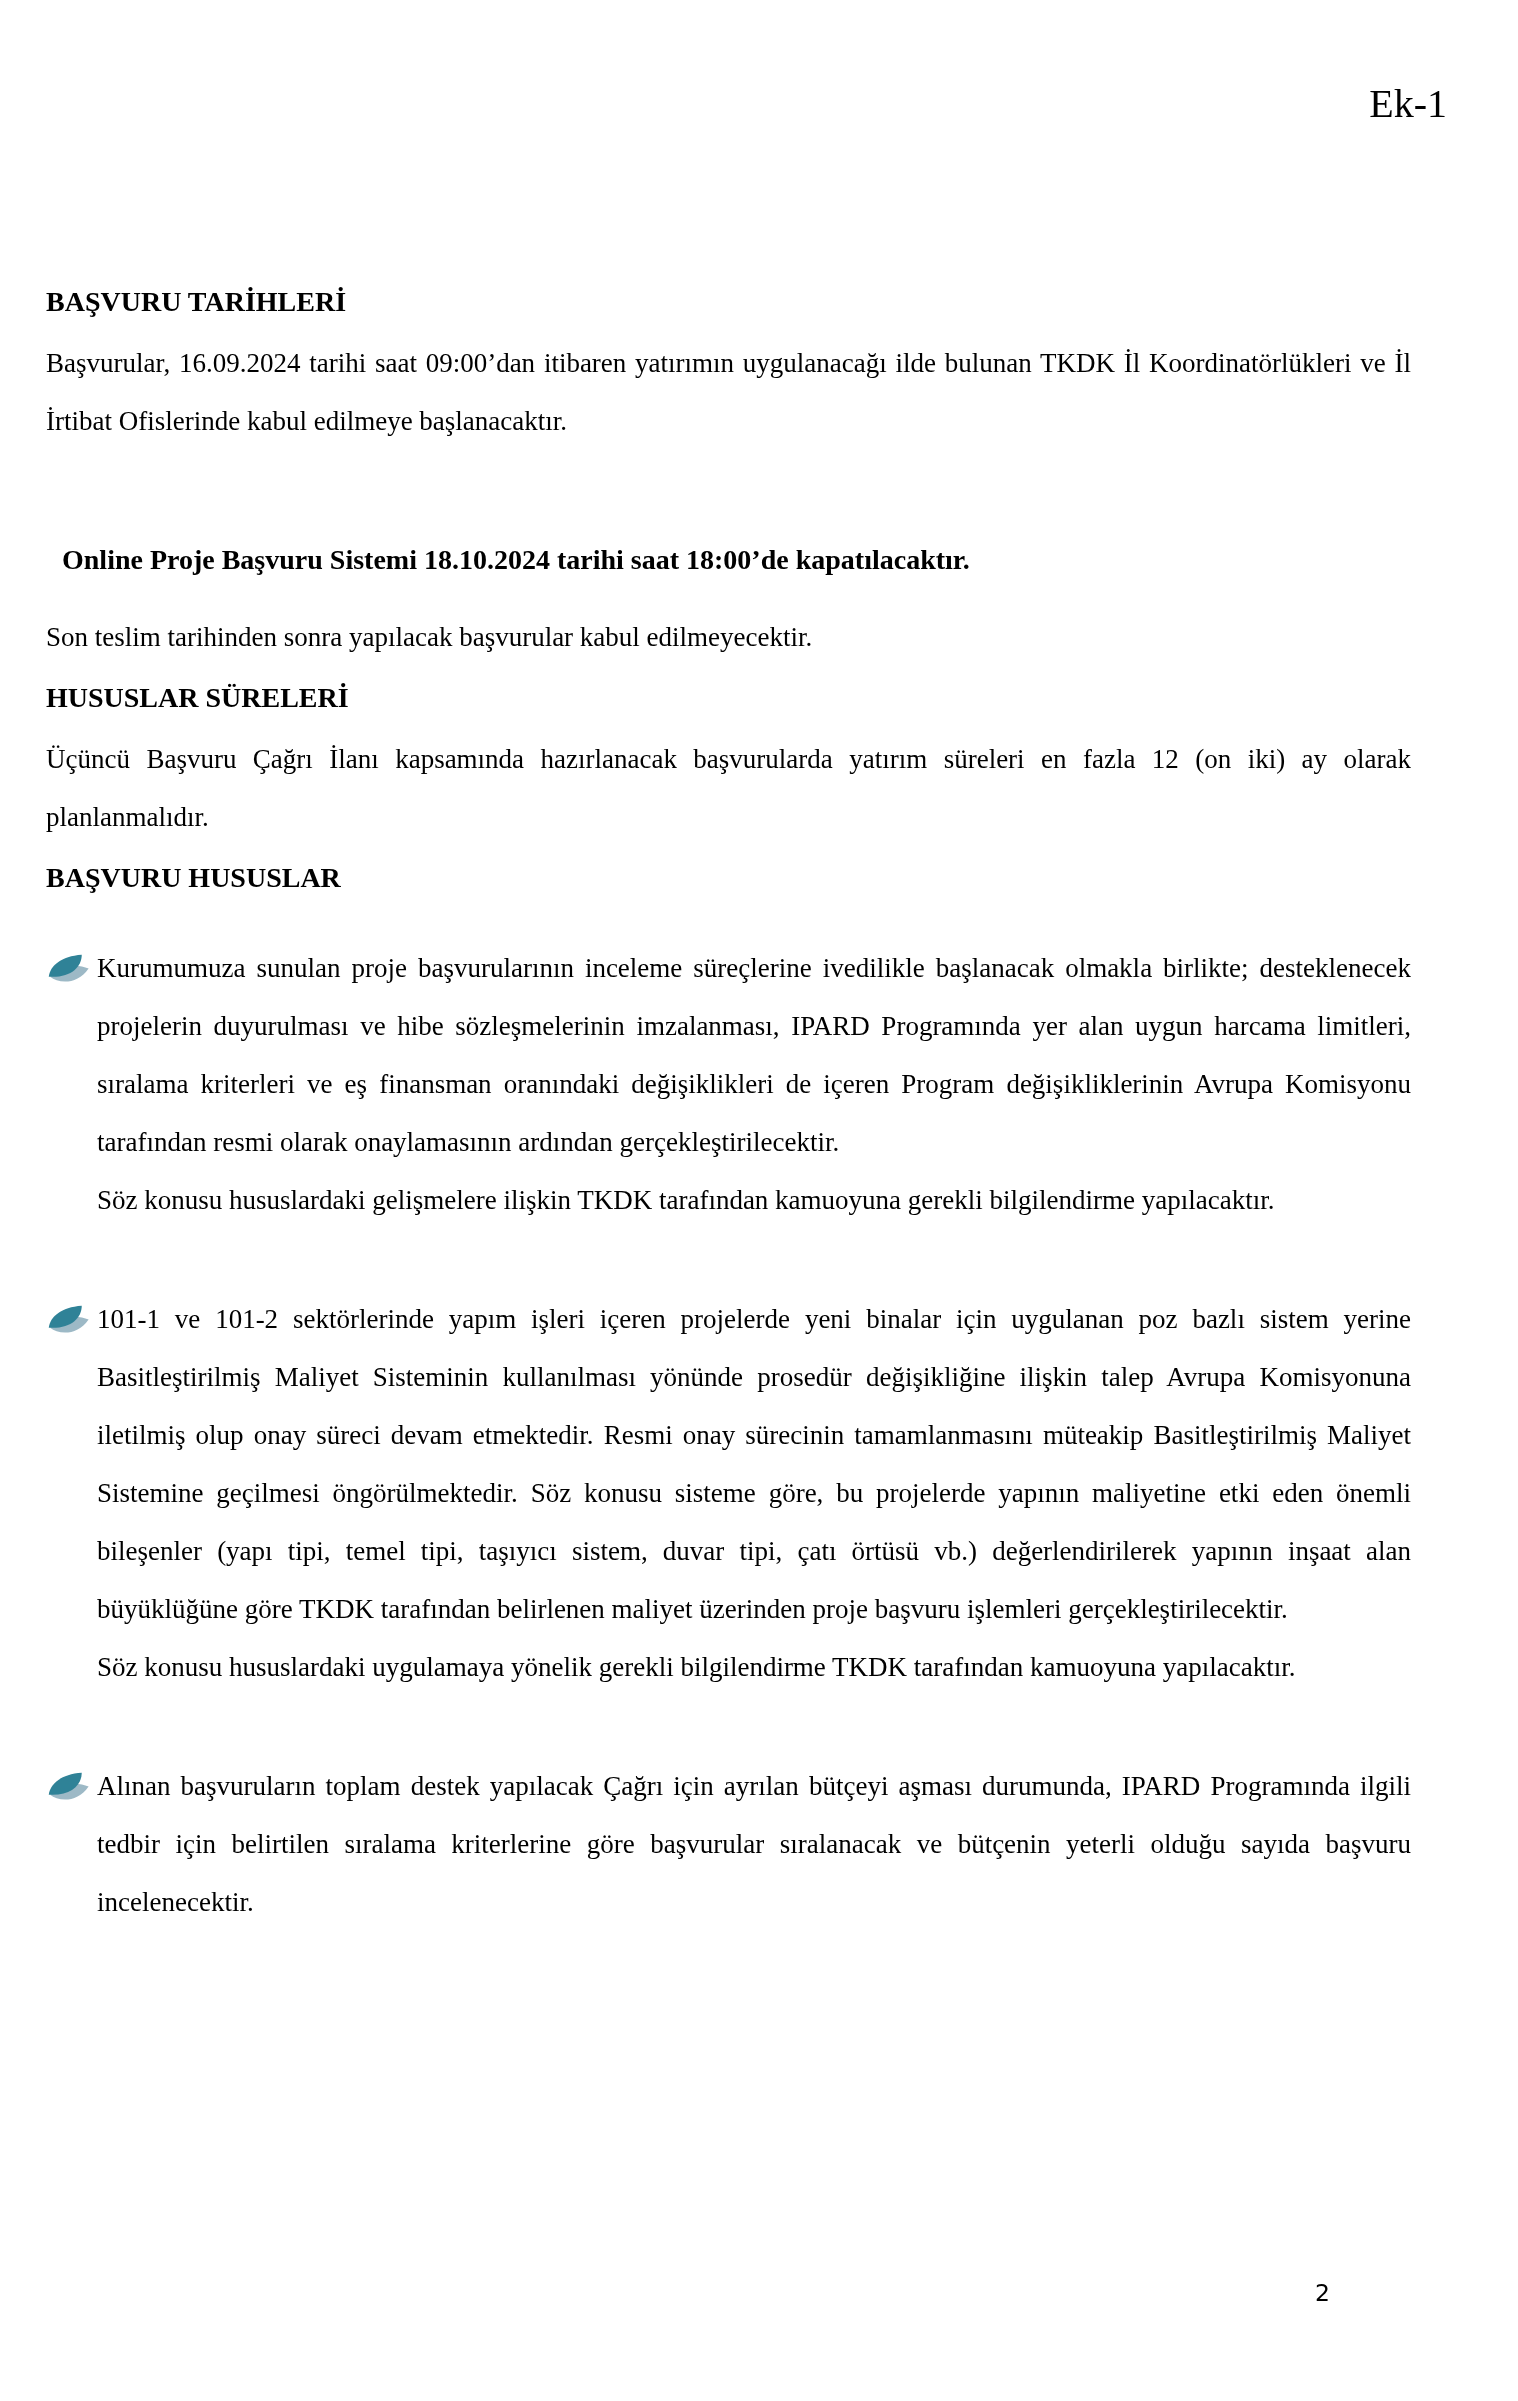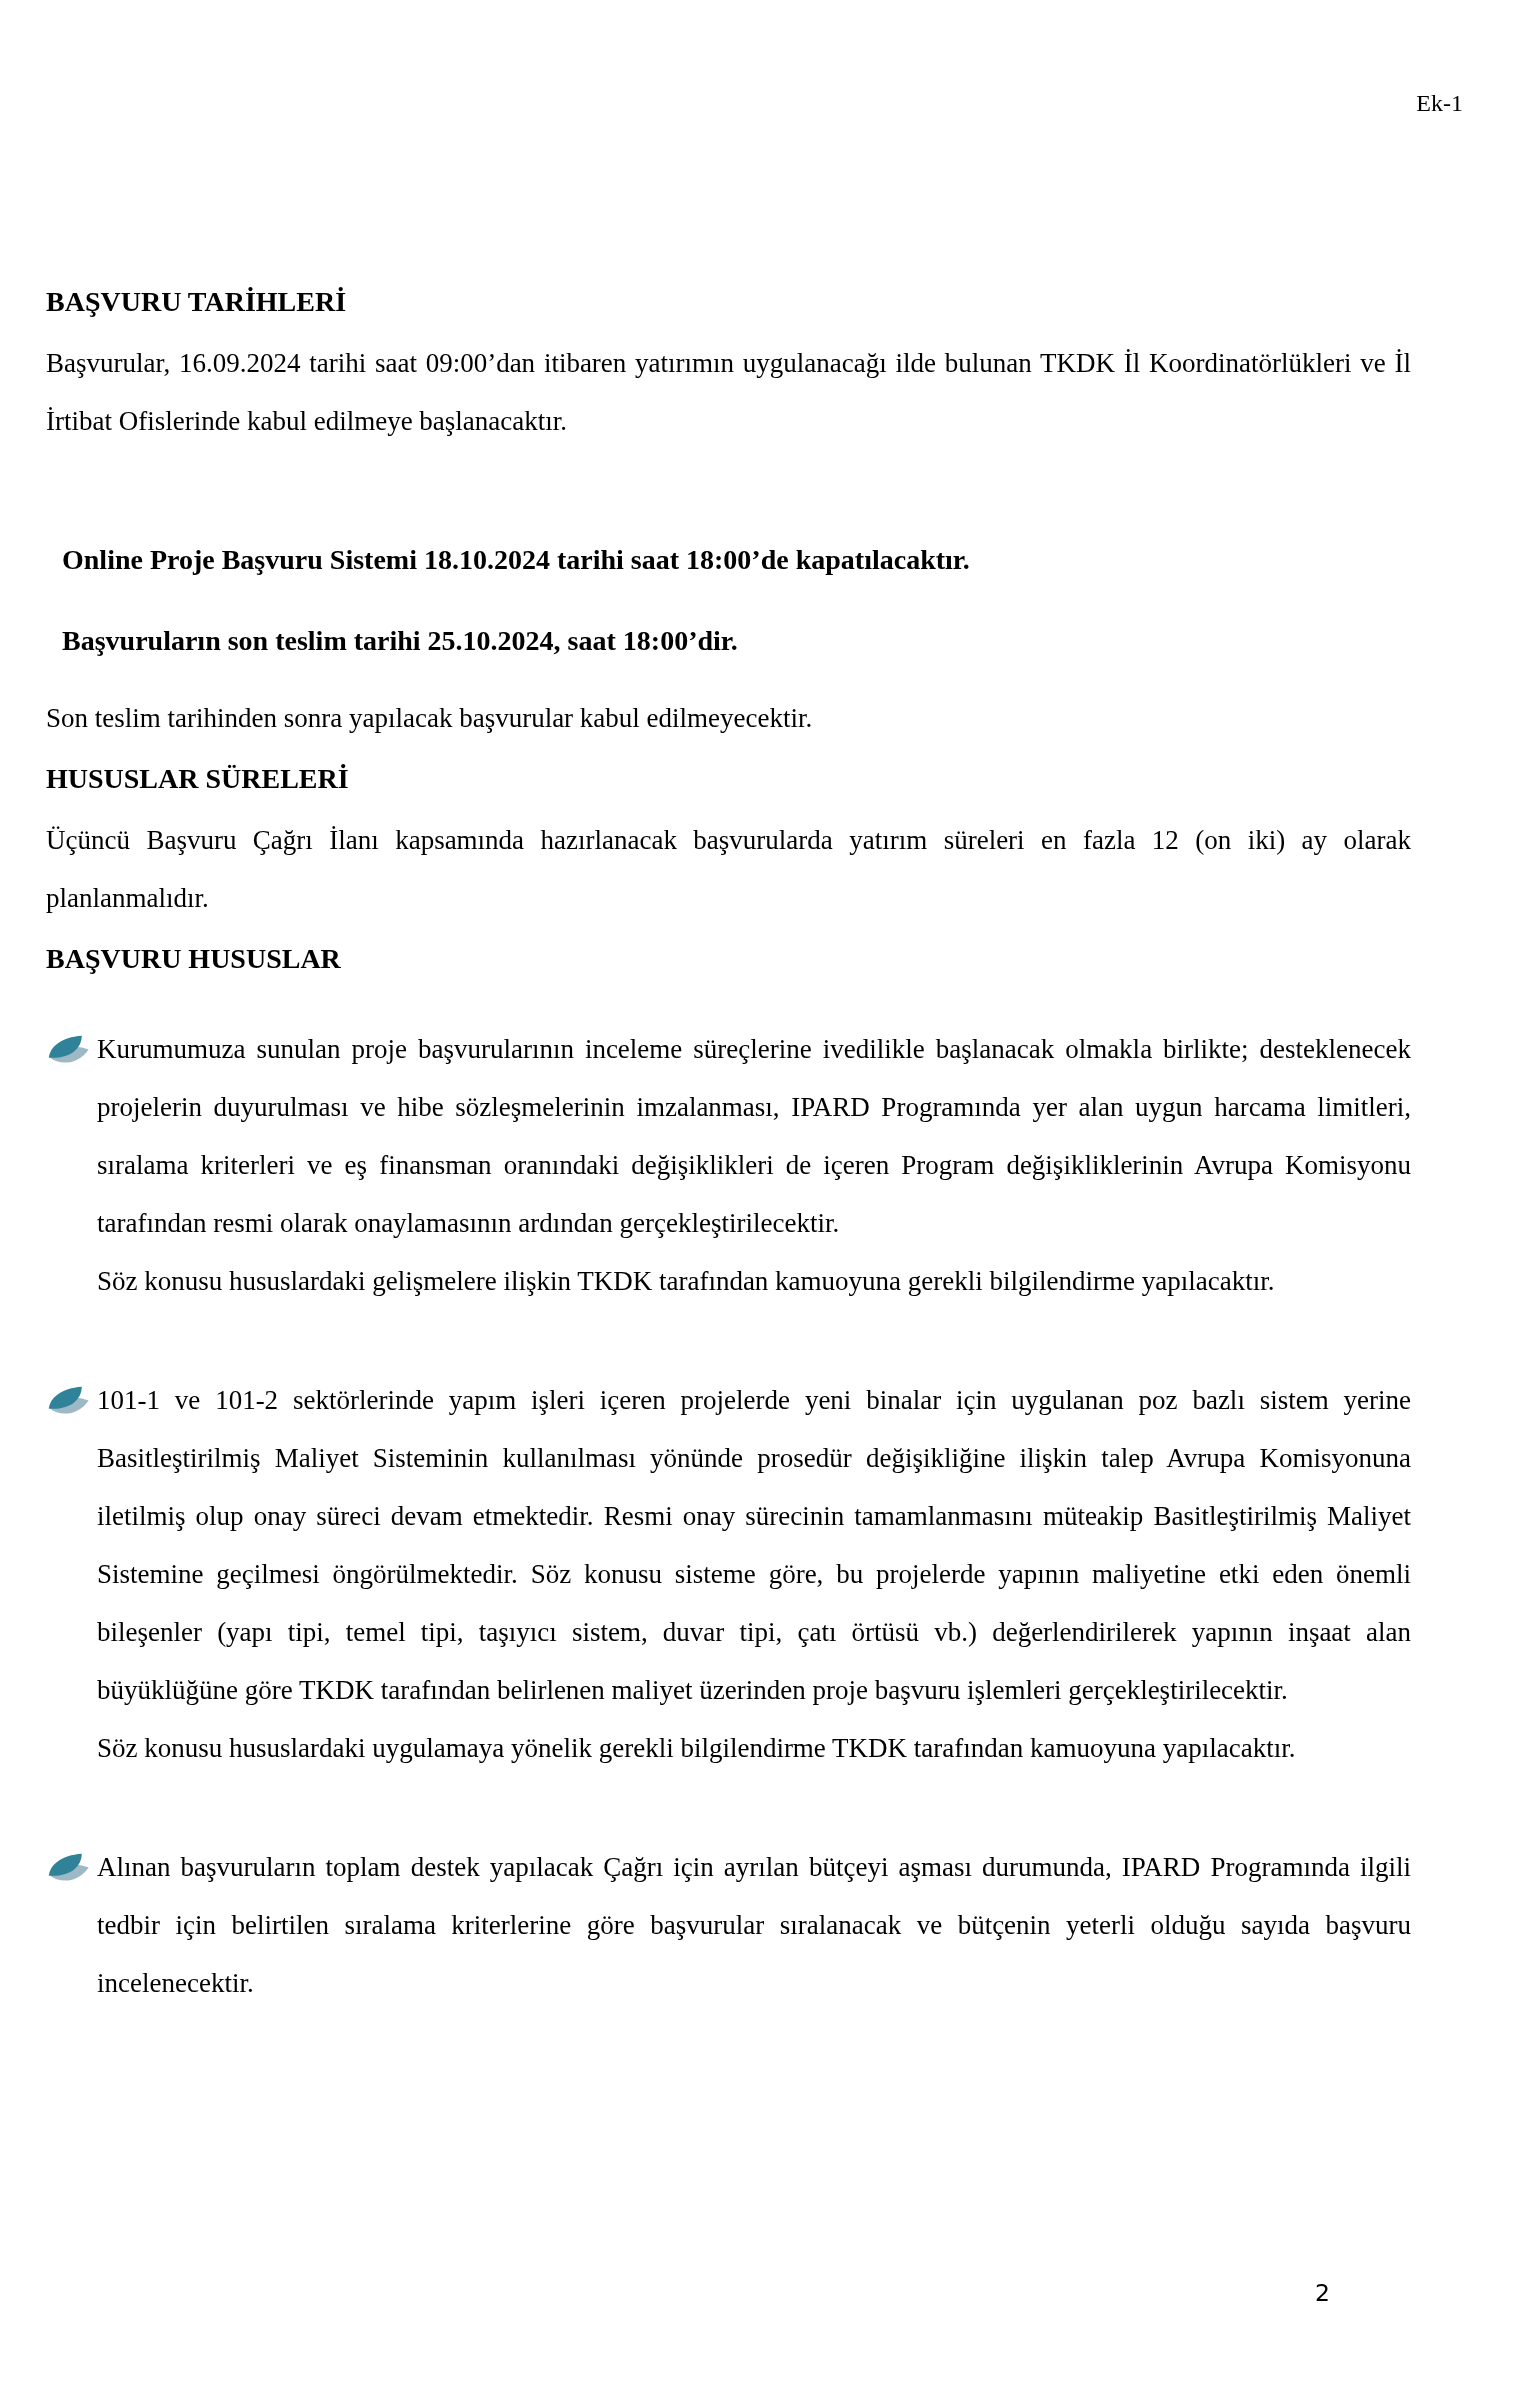--- a/index.html
+++ b/index.html
@@ -8,23 +8,23 @@
       height: 2401px;
       position: relative;
       overflow: hidden;
       font-family: "Liberation Serif", "DejaVu Serif", serif;
       color: #000000;
     }
     .page { position: absolute; left: 0; top: 0; width: 1519px; height: 2401px; }
 
     .ek {
       position: absolute;
-      right: 56px;
+      right: 72px;
       top: 84px;
-      font-size: 24px;
+      font-size: 40px;
       line-height: 39px;
     }
 
     .content {
       position: absolute;
       left: 46px;
       top: 284px;
       width: 1365px;
     }
 
@@ -86,21 +86,20 @@
   <div class="content">
 
     <section>
       <h2 class="heading">BAŞVURU TARİHLERİ</h2>
       <div class="gap-s"></div>
       <p class="para">
         <span>Başvurular, </span><b>16.09.2024 tarihi saat 09:00’dan itibaren</b><span> yatırımın uygulanacağı ilde bulunan TKDK İl Koordinatörlükleri ve İl İrtibat Ofislerinde kabul edilmeye başlanacaktır.</span>
       </p>
       <div class="gap-l"></div>
       <p class="bold-line">Online Proje Başvuru Sistemi 18.10.2024 tarihi saat 18:00’de kapatılacaktır.</p>
-      <p class="bold-line">Başvuruların son teslim tarihi 25.10.2024, saat 18:00’dir.</p>
       <p class="para">Son teslim tarihinden sonra yapılacak başvurular kabul edilmeyecektir.</p>
     </section>
 
     <div class="gap-s"></div>
 
     <section>
       <h2 class="heading">HUSUSLAR SÜRELERİ</h2>
       <div class="gap-s"></div>
       <p class="para">
         <span>Üçüncü Başvuru Çağrı İlanı kapsamında hazırlanacak başvurularda yatırım süreleri </span><b>en fazla 12 (on iki) ay</b><span> olarak planlanmalıdır.</span>

